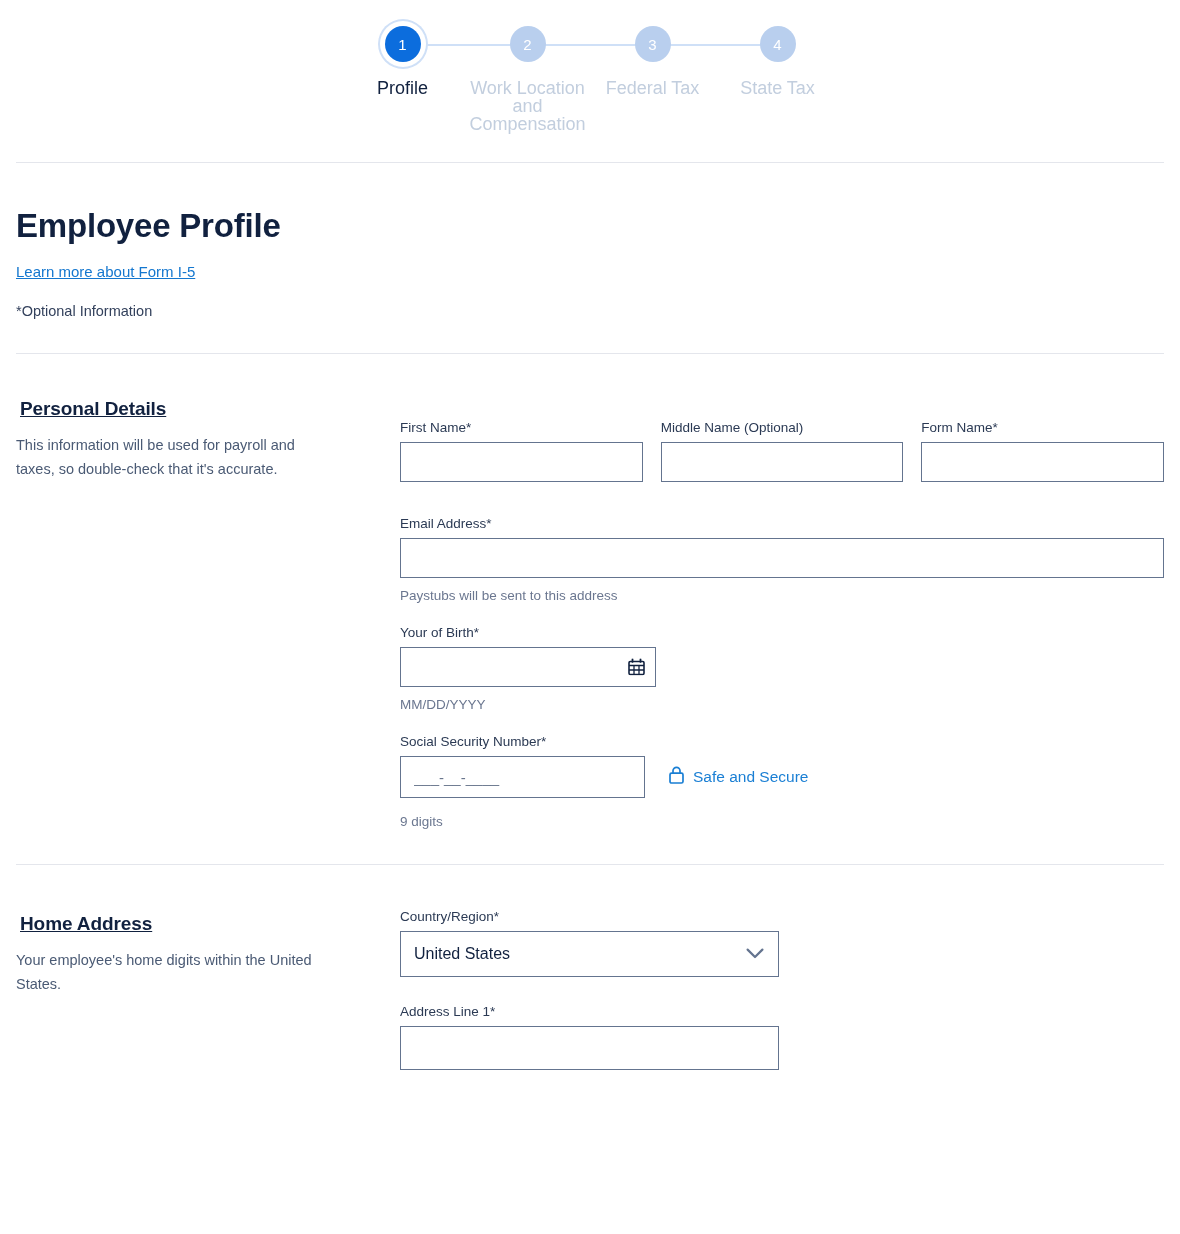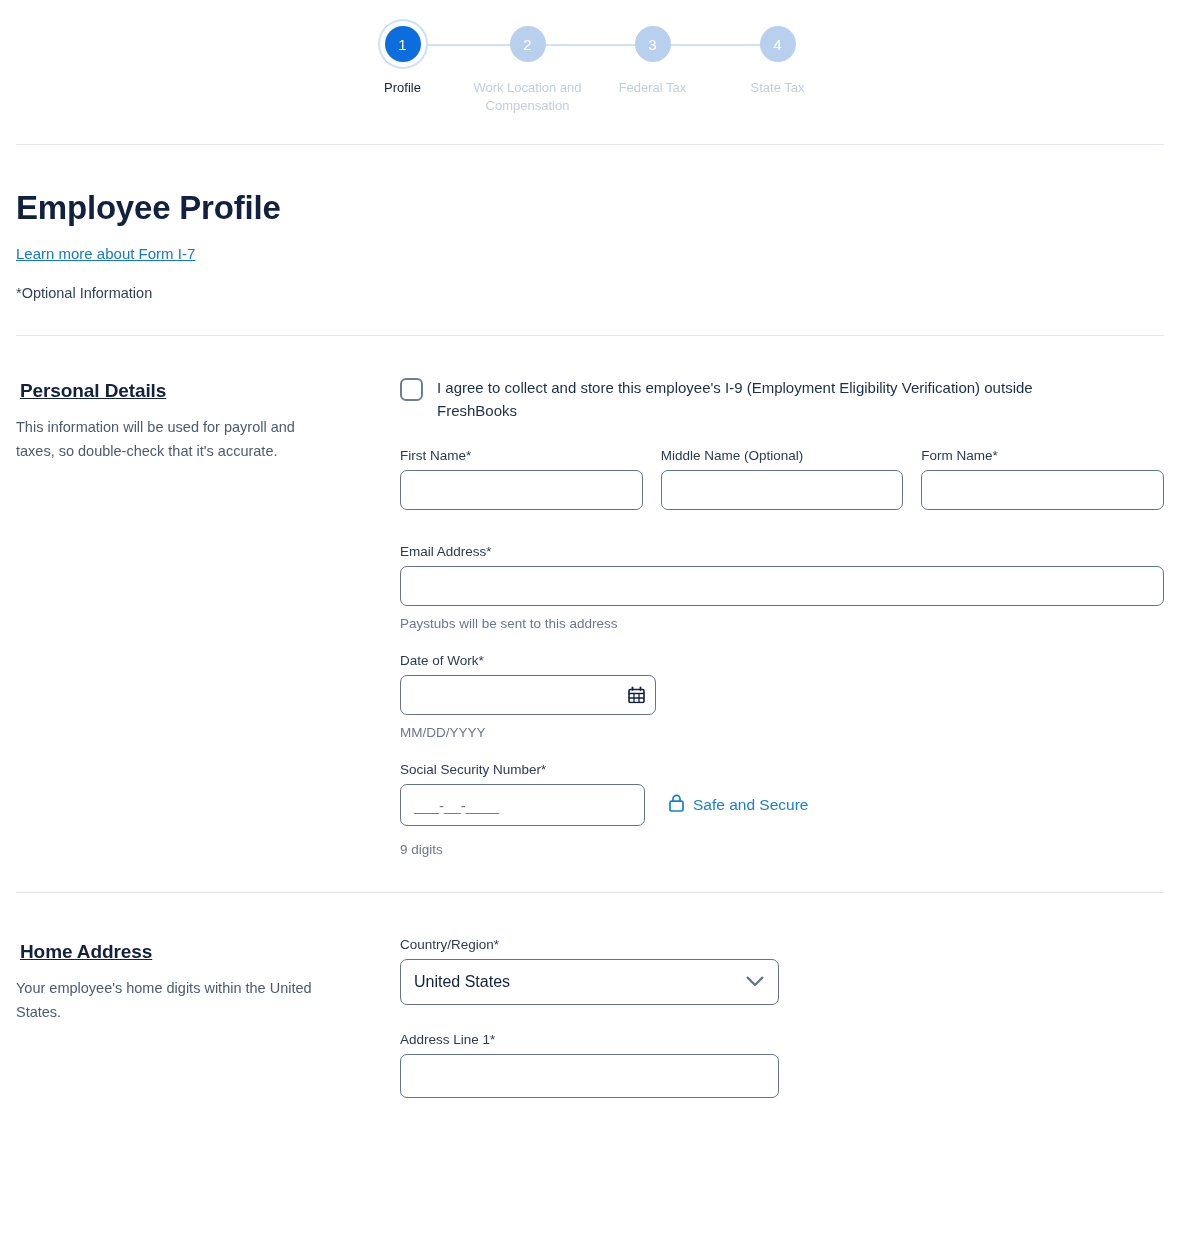--- a/index.html
+++ b/index.html
@@ -61,21 +61,21 @@
     z-index: 2;
     background: #b9cfee;
     font-family: "Liberation Sans", sans-serif;
   }
   .circle.active {
     background: #0c6ddd;
     box-shadow: 0 0 0 5px #ffffff, 0 0 0 7px #cfe0f7;
   }
   .step-label {
     margin-top: 11px;
-    font-size: 13px;
+    font-size: 18px;
     line-height: 18px;
     text-align: center;
     color: #c2cede;
     max-width: 130px;
   }
   .step-label.active {
     color: #11213f;
   }
 
   
@@ -172,21 +172,21 @@
 
   
   .field-label {
     font-size: 13.5px;
     color: #2b3a54;
     margin-bottom: 7px;
     display: block;
   }
   .inp {
     border: 1.5px solid #64748f;
-    border-radius: 7px;
+    border-radius: 0;
     background: #fff;
     height: 40px;
     box-sizing: border-box;
     width: 100%;
     font-size: 15px;
     color: #11213f;
     padding: 0 13px;
     font-family: "Liberation Sans", sans-serif;
     outline: none;
   }
@@ -292,39 +292,35 @@
       <div class="step-label">State Tax</div>
     </div>
 
   </div>
 </div>
 
 <div class="divider" style="margin-top:29px;"></div>
 
 <div class="section">
   <h1 class="page-title">Employee Profile</h1>
-  <a class="learn-link">Learn more about Form I-7</a>
+  <a class="learn-link">Learn more about Form I-5</a>
   <div class="required-note">*Optional Information</div>
 </div>
 
 <div class="divider" style="margin-top:34px;"></div>
 
 <div class="form-section" style="padding-top:40px;">
 
   <div class="col-left">
     <h2 class="section-title">Personal Details</h2>
     <p class="section-sub">This information will be used for payroll and taxes, so double-check that it's accurate.</p>
   </div>
 
   <div class="col-right">
 
-    <div class="checkbox-row">
-      <div class="checkbox"></div>
-      <div class="checkbox-label">I agree to collect and store this employee's I-9 (Employment Eligibility Verification) outside FreshBooks</div>
-    </div>
 
     <div class="row3">
       <div>
         <label class="field-label">First Name*</label>
         <input class="inp" type="text" value="" style="">
       </div>
       <div>
         <label class="field-label">Middle Name (Optional)</label>
         <input class="inp" type="text" value="" style="">
       </div>
@@ -334,21 +330,21 @@
       </div>
     </div>
 
     <div class="field-block" style="margin-top:34px;">
       <label class="field-label">Email Address*</label>
       <input class="inp" type="text" value="" style="">
       <div class="helper">Paystubs will be sent to this address</div>
     </div>
 
     <div class="field-block" style="margin-top:22px;">
-      <label class="field-label">Date of Work*</label>
+      <label class="field-label">Your of Birth*</label>
       <div class="input-with-icon">
         <input class="inp" type="text" value="" style="">
         <span class="cal-icon">
           <svg width="17" height="17" viewBox="0 0 17 17" fill="none" xmlns="http://www.w3.org/2000/svg">
             <rect x="1" y="3" width="15" height="13" rx="1.2" stroke="#11213f" stroke-width="1.6"></rect>
             <path d="M1 7H16" stroke="#11213f" stroke-width="1.6"></path>
             <path d="M6 7V16M11 7V16" stroke="#11213f" stroke-width="1.3"></path>
             <path d="M1 11.5H16" stroke="#11213f" stroke-width="1.3"></path>
             <path d="M4.5 0.6V3.4M12.5 0.6V3.4" stroke="#11213f" stroke-width="1.8" stroke-linecap="round"></path>
           </svg>

